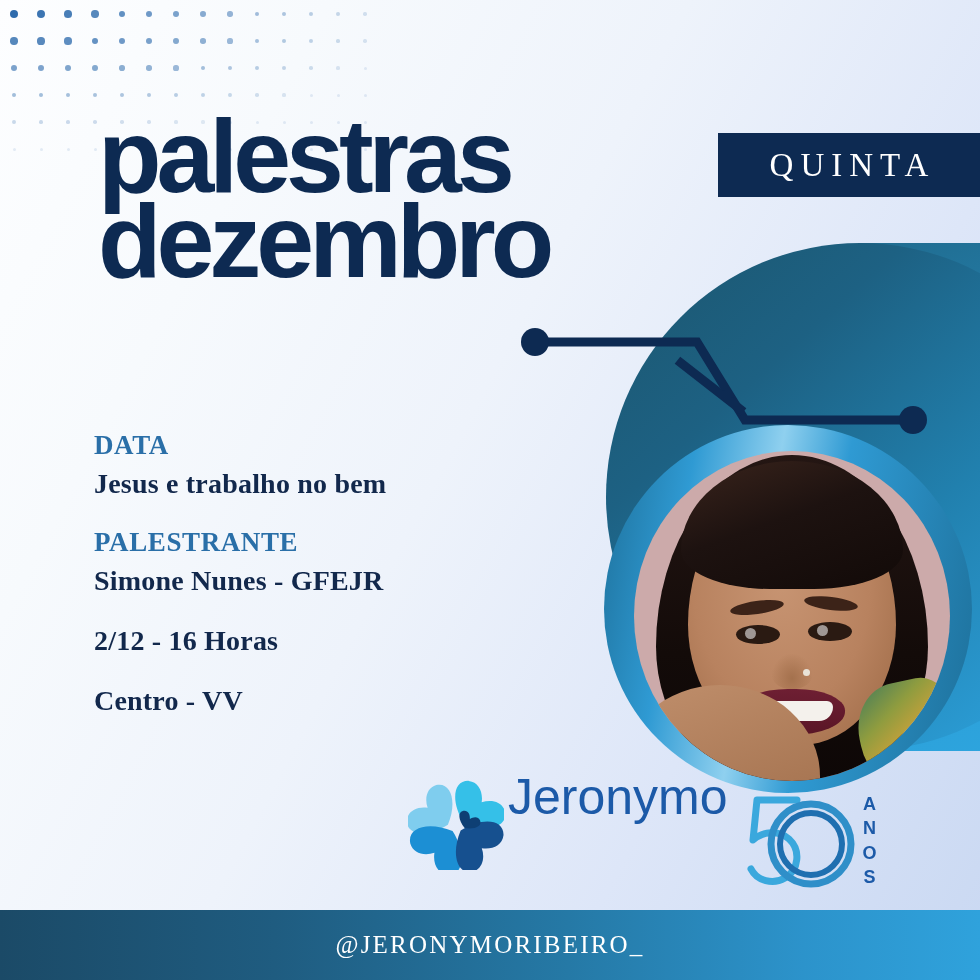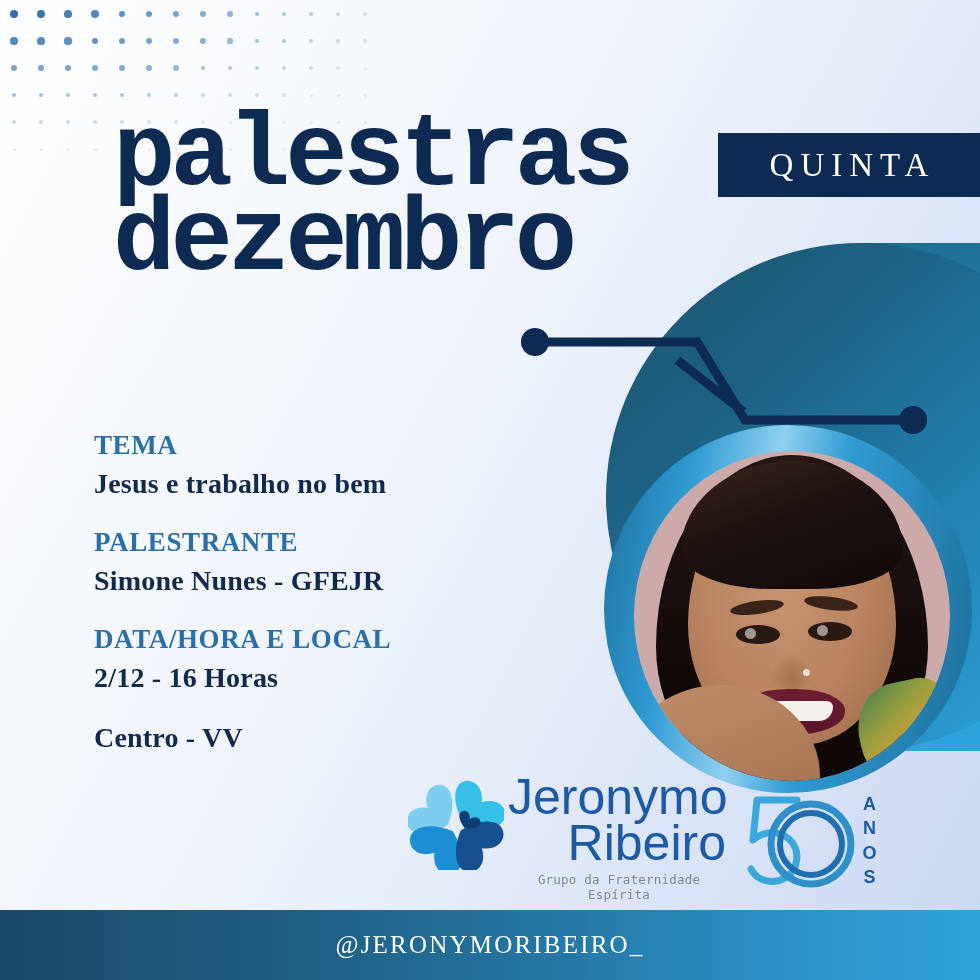--- a/index.html
+++ b/index.html
@@ -34,23 +34,23 @@
     position:absolute;left:0;top:0;width:420px;height:150px;
     pointer-events:none;
   }
   .dot{position:absolute;border-radius:50%;background:#2f6cad;}
 
   
   .nodeline{position:absolute;left:500px;top:315px;width:460px;height:140px;}
 
   
   .headline{
-    position:absolute;left:113px;top:112px;
+    position:absolute;left:98px;top:112px;
     color:#0d2a52;
-    font-family:Liberation Mono, monospace;
+    font-family:Liberation Sans, sans-serif;
     font-weight:700;
     letter-spacing:-5px;
     line-height:0.86;
   }
   .headline .l1{display:block;font-size:104px;}
   .headline .l2{display:block;font-size:104px;margin-top:-4px;}
 
   
   .quinta{
     position:absolute;left:718px;top:133px;
@@ -266,27 +266,26 @@
   </svg>
 
   <div class="headline">
     <span class="l1">palestras</span>
     <span class="l2">dezembro</span>
   </div>
 
   <div class="quinta">QUINTA</div>
 
   <div class="info">
-    <p class="lbl">TEMA</p>
+    <p class="lbl">DATA</p>
     <p class="val">Jesus e trabalho no bem</p>
 
     <p class="lbl sp">PALESTRANTE</p>
     <p class="val">Simone Nunes - GFEJR</p>
 
-    <p class="lbl sp">DATA/HORA E LOCAL</p>
     <p class="val">2/12 - 16 Horas</p>
 
     <p class="val tight">Centro - VV</p>
   </div>
 
   <div class="photo-ring">
     <div class="photo-inner">
       <div class="hair-back"></div>
       <div class="skin">
         <div class="brow l"></div>
@@ -322,23 +321,21 @@
           <path d="M0,0 C-26,-8 -40,-28 -26,-39 C-17,-45 -6,-40 0,-30 C6,-40 17,-45 26,-39 C40,-28 26,-8 0,0 Z" fill="#1c8fd4" transform="translate(-2,-8) scale(0.98)"></path>
         </g>
         <g transform="rotate(130)">
           <path d="M0,0 C-26,-8 -40,-28 -26,-39 C-17,-45 -6,-40 0,-30 C6,-40 17,-45 26,-39 C40,-28 26,-8 0,0 Z" fill="#16508f" transform="translate(2,-8) scale(0.96)"></path>
         </g>
         <path d="M0,-2 C-10,-6 -15,-13 -10,-17 C-6,-20 -2,-17 0,-13 C2,-17 6,-20 10,-17 C15,-13 10,-6 0,-2 Z" fill="#0e3f74" transform="translate(8,6) rotate(30)"></path>
       </g>
     </svg>
     <div class="jrname">
       <span class="n1">Jeronymo</span>
-      <span class="n2">Ribeiro</span>
     </div>
-    <div class="jrsub">Grupo da Fraternidade Espírita</div>
   </div>
 
   <div class="anos50">
     <svg viewBox="0 0 150 108" width="150" height="108">
       <path d="M 62 14 L 22 14 L 18 54 C 28 45 44 44 54 53 C 66 64 64 84 50 92 C 38 99 22 95 16 83" fill="none" stroke="#3aa8dd" stroke-width="7" stroke-linecap="round" stroke-linejoin="round"></path>
       <circle cx="76" cy="58" r="40" fill="none" stroke="#2f8fc9" stroke-width="7"></circle>
       <circle cx="76" cy="58" r="31" fill="none" stroke="#1f6fb0" stroke-width="6"></circle>
     </svg>
     <div class="anosword">
       <span><span style="display: block;">A</span><span style="display: block;">N</span><span style="display: block;">O</span><span style="display: block;">S</span></span>

